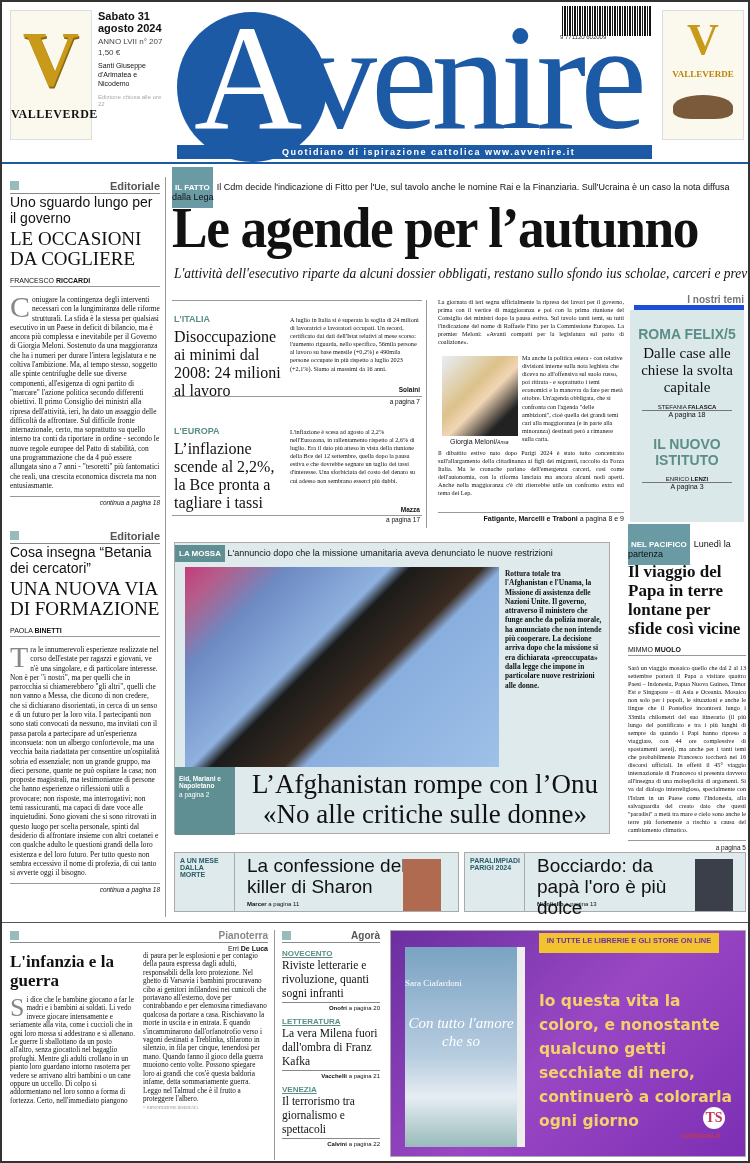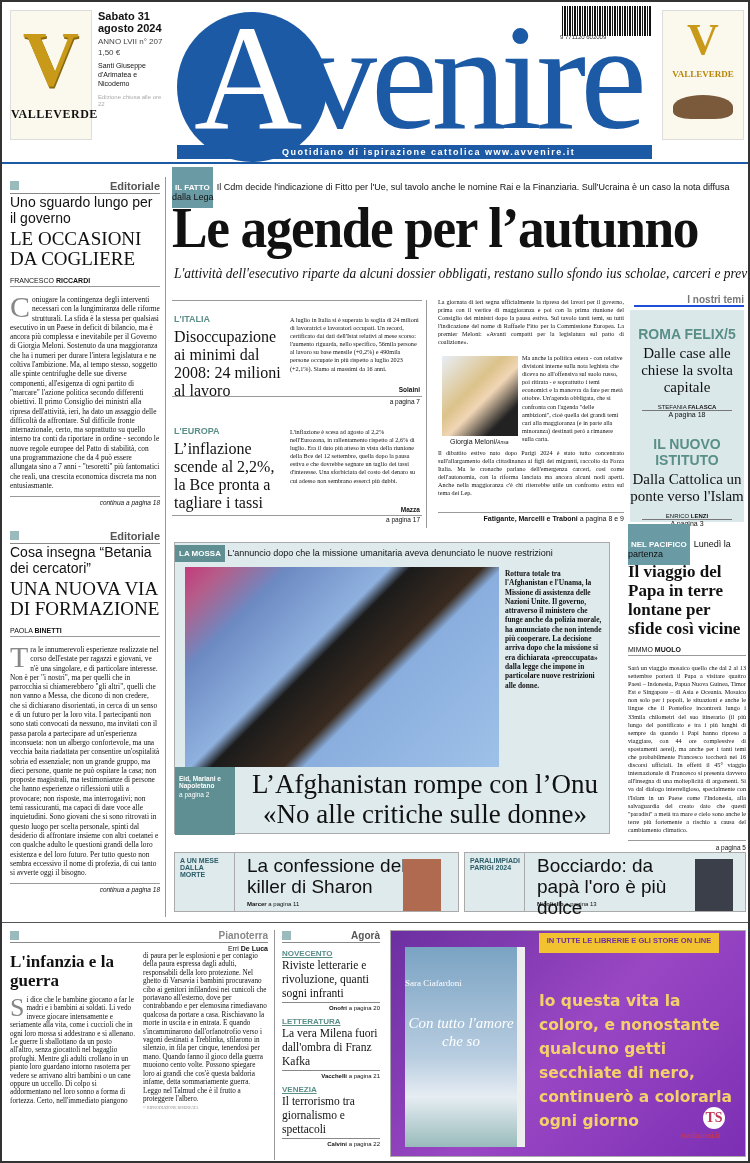--- a/index.html
+++ b/index.html
@@ -153,31 +153,30 @@
 <div class="abs vline" style="left:424px;top:298px;height:228px"></div>
 
 <div class="abs small-body" style="left:436px;top:296px;width:186px;text-align:justify">La giornata di ieri segna ufficialmente la ripresa dei lavori per il governo, prima con il vertice di maggioranza e poi con la prima riunione del Consiglio dei ministri dopo la pausa estiva. Sul tavolo tanti temi, su tutti l'indicazione del nome di Raffaele Fitto per la Commissione Europea. La premier Meloni: «Avanti compatti per la legislatura sul patto di coalizione».</div>
 <div class="abs" style="left:440px;top:354px;width:76px;height:80px;background:linear-gradient(135deg,#e8eef6,#dcc28a 40%,#f1d6b6 55%,#222 80%)"></div>
 <div class="abs sans" style="left:448px;top:436px;font-size:7px"><span>Giorgia Meloni/</span><i style="font-size:5px">Ansa</i></div>
 <div class="abs small-body" style="left:520px;top:352px;width:102px">Ma anche la politica estera - con relative divisioni interne sulla nota leghista che diceva no all'offensiva sul suolo russo, poi ritirata - e soprattutto i temi economici e la manovra da fare per metà ottobre. Un'agenda obbligata, che si confronta con l'agenda "delle ambizioni", cioè quella dei grandi temi cari alla maggioranza (e in parte alla minoranza) destinati però a rimanere sulla carta.</div>
 <div class="abs small-body" style="left:436px;top:447px;width:186px;text-align:justify">Il dibattito estivo nato dopo Parigi 2024 è stato tutto concentrato sull'allargamento della cittadinanza ai figli dei migranti, raccolto da Forza Italia. Ma le cronache parlano dell'emergenza carceri, così come dell'autonomia, con la riforma lanciata ma ancora alcuni nodi aperti. Anche nella maggioranza c'è chi riterrebbe utile un confronto extra sul tema dei Lep.</div>
 <div class="abs hr" style="left:436px;top:510px;width:186px"></div>
 <div class="abs sans" style="left:436px;top:513px;width:186px;font-size:7px;text-align:right"><b>Fatigante, Marcelli e Traboni</b> <span>a pagina 8 e 9</span></div>
 
-<div class="abs sans" style="left:632px;top:292px;width:110px;font-size:10px;font-weight:bold;color:#777;text-align:right;border-bottom:2px solid #1d4ed8">I nostri temi</div>
+<div class="abs sans" style="left:632px;top:292px;width:110px;font-size:10px;font-weight:bold;color:#777;text-align:right;border-bottom:5px solid #1d4ed8">I nostri temi</div>
 <div class="abs temi">
   <div>
     <div class="sl sans">ROMA FELIX/5</div>
     <div class="th">Dalle case alle chiese la svolta capitale</div>
     <div class="by sans"><span>STEFANIA</span> <b>FALASCA</b></div>
     <div class="pg sans">A pagina 18</div>
   </div>
   <div style="margin-top:18px">
     <div class="sl sans">IL NUOVO ISTITUTO</div>
-    <div class="th">Dalla Cattolica un ponte verso l'Islam</div>
     <div class="by sans"><span>ENRICO</span> <b>LENZI</b></div>
     <div class="pg sans">A pagina 3</div>
   </div>
 </div>
 
 <div class="abs mossa">
   <div class="abs mossa-bar sans"><span class="mossa-tag">LA MOSSA</span> <span>L'annuncio dopo che la missione umanitaria aveva denunciato le nuove restrizioni</span></div>
   <div class="abs photo"></div>
   <div class="abs mossa-text">Rottura totale tra l'Afghanistan e l'Unama, la Missione di assistenza delle Nazioni Unite. Il governo, attraverso il ministero che funge anche da polizia morale, ha annunciato che non intende più cooperare. La decisione arriva dopo che la missione si era dichiarata «preoccupata» dalla legge che impone in particolare nuove restrizioni alle donne.</div>
   <div class="abs mossa-side sans">

